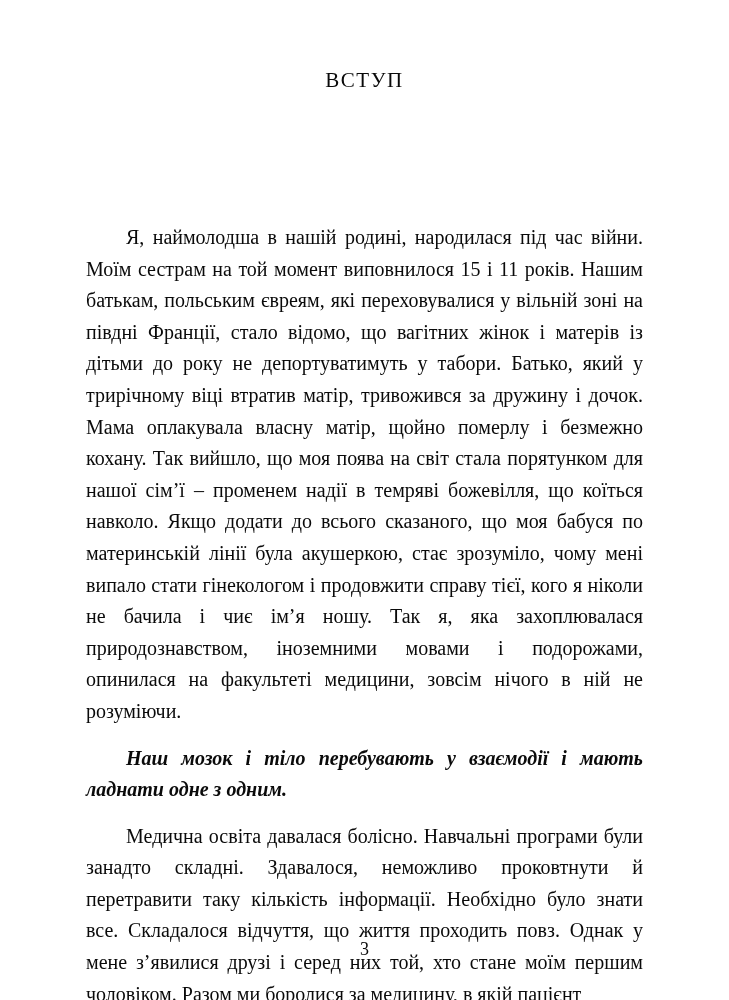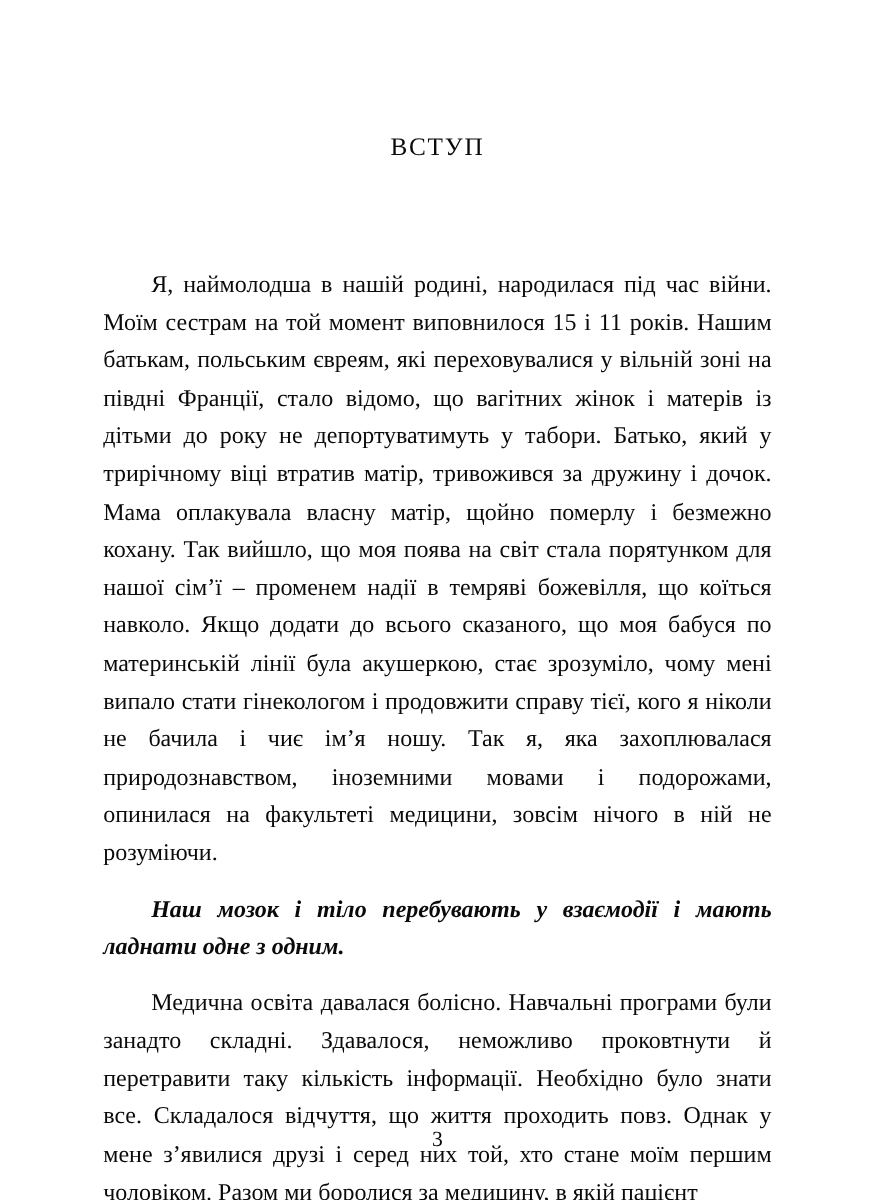--- a/index.html
+++ b/index.html
@@ -15,22 +15,22 @@
     box-sizing: border-box;
     font-family: "Liberation Serif", "DejaVu Serif", serif;
     color: #0a0a0a;
     overflow: hidden;
   }
   .chapter-title {
     text-align: center;
     font-size: 21px;
     letter-spacing: 1.5px;
     font-weight: normal;
-    margin: 0;
-    padding-top: 110px;
+    margin: 18px;
+    padding-top: 50px;
     font-family: "Liberation Serif", "DejaVu Serif", serif;
   }
   .body-area {
     position: absolute;
     top: 222px;
     left: 86px;
     width: 557px;
   }
   p.para {
     margin: 0;

